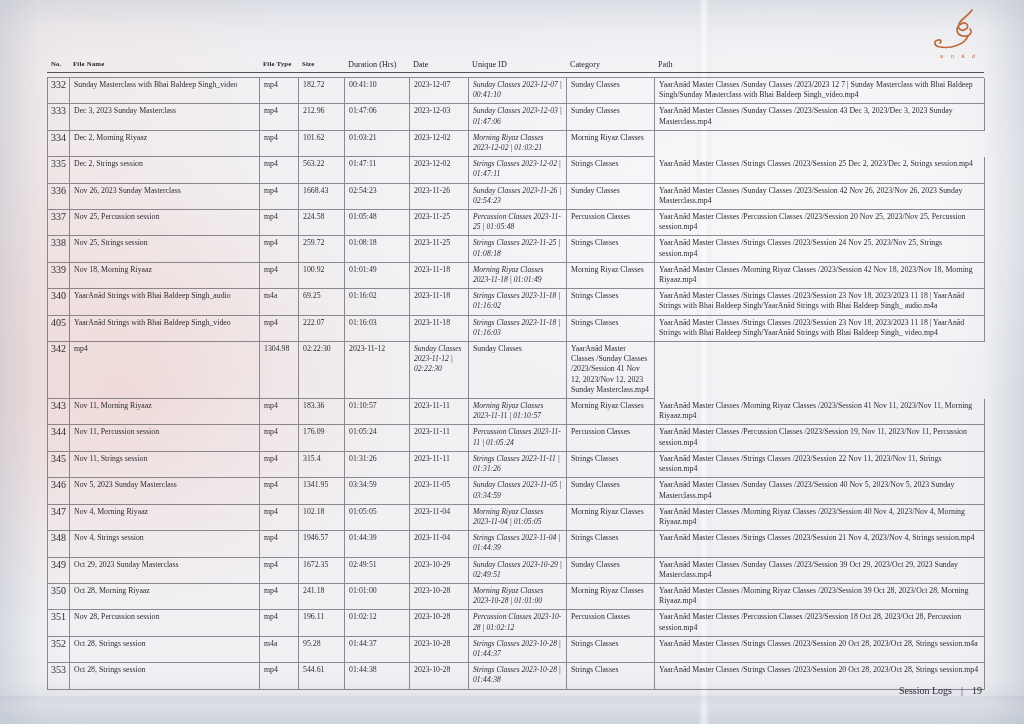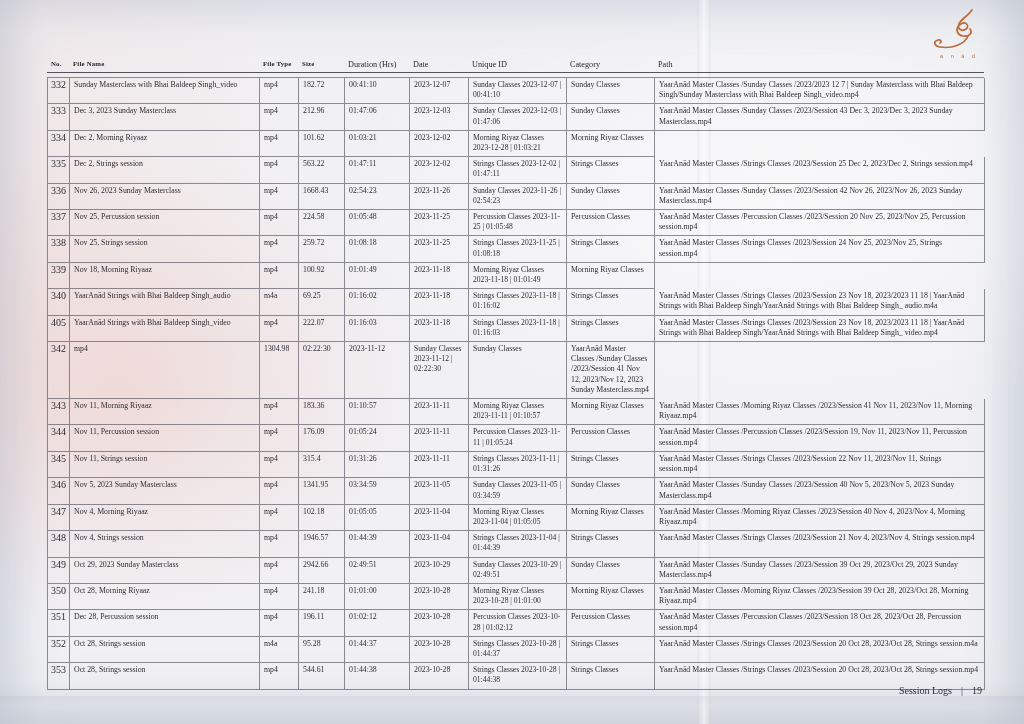--- a/index.html
+++ b/index.html
@@ -52,21 +52,21 @@
   .trow  { min-height:24px; }
   .cell {
     border-right:1px solid rgba(70,70,82,0.6);
     border-bottom:1px solid rgba(70,70,82,0.6);
     font-size:7.8px; line-height:10.2px;
     padding:2px 3px 3px 4px;
     word-wrap:break-word; overflow-wrap:break-word;
     color:#2c2c34;
   }
   .cell.c0 { font-size:10px; padding-left:3px; }
-  .cell.c6 { font-size:7.6px; }
+  .cell.c6 { font-size:7.6px;font-style:italic; }
 
   
   .footer {
     position:absolute; right:42px; bottom:28px;
     font-size:10px; color:#2e2e3a;
   }
   .footer .sep { margin:0 9px; color:#3a3a46; }
 </style>
 </head>
 <body>
@@ -118,21 +118,21 @@
           <div class="cell c7">Sunday Classes</div>
           <div class="cell c8">YaarAnād Master Classes /Sunday Classes /2023/Session 43 Dec 3, 2023/Dec 3, 2023 Sunday Masterclass.mp4</div>
         </div>
         <div class="trow grid-cols">
           <div class="cell c0">334</div>
           <div class="cell c1">Dec 2, Morning Riyaaz</div>
           <div class="cell c2">mp4</div>
           <div class="cell c3">101.62</div>
           <div class="cell c4">01:03:21</div>
           <div class="cell c5">2023-12-02</div>
-          <div class="cell c6">Morning Riyaz Classes 2023-12-28 | 01:03:21</div>
+          <div class="cell c6">Morning Riyaz Classes 2023-12-02 | 01:03:21</div>
           <div class="cell c7">Morning Riyaz Classes</div>
         </div>
         <div class="trow grid-cols">
           <div class="cell c0">335</div>
           <div class="cell c1">Dec 2, Strings session</div>
           <div class="cell c2">mp4</div>
           <div class="cell c3">563.22</div>
           <div class="cell c4">01:47:11</div>
           <div class="cell c5">2023-12-02</div>
           <div class="cell c6">Strings Classes 2023-12-02 | 01:47:11</div>
@@ -174,20 +174,21 @@
         </div>
         <div class="trow grid-cols">
           <div class="cell c0">339</div>
           <div class="cell c1">Nov 18, Morning Riyaaz</div>
           <div class="cell c2">mp4</div>
           <div class="cell c3">100.92</div>
           <div class="cell c4">01:01:49</div>
           <div class="cell c5">2023-11-18</div>
           <div class="cell c6">Morning Riyaz Classes 2023-11-18 | 01:01:49</div>
           <div class="cell c7">Morning Riyaz Classes</div>
+          <div class="cell c8">YaarAnād Master Classes /Morning Riyaz Classes /2023/Session 42 Nov 18, 2023/Nov 18, Morning Riyaaz.mp4</div>
         </div>
         <div class="trow grid-cols">
           <div class="cell c0">340</div>
           <div class="cell c1">YaarAnād Strings with Bhai Baldeep Singh_audio</div>
           <div class="cell c2">m4a</div>
           <div class="cell c3">69.25</div>
           <div class="cell c4">01:16:02</div>
           <div class="cell c5">2023-11-18</div>
           <div class="cell c6">Strings Classes 2023-11-18 | 01:16:02</div>
           <div class="cell c7">Strings Classes</div>
@@ -277,41 +278,41 @@
           <div class="cell c4">01:44:39</div>
           <div class="cell c5">2023-11-04</div>
           <div class="cell c6">Strings Classes 2023-11-04 | 01:44:39</div>
           <div class="cell c7">Strings Classes</div>
           <div class="cell c8">YaarAnād Master Classes /Strings Classes /2023/Session 21 Nov 4, 2023/Nov 4, Strings session.mp4</div>
         </div>
         <div class="trow grid-cols">
           <div class="cell c0">349</div>
           <div class="cell c1">Oct 29, 2023 Sunday Masterclass</div>
           <div class="cell c2">mp4</div>
-          <div class="cell c3">2942.66</div>
+          <div class="cell c3">1672.35</div>
           <div class="cell c4">02:49:51</div>
           <div class="cell c5">2023-10-29</div>
           <div class="cell c6">Sunday Classes 2023-10-29 | 02:49:51</div>
           <div class="cell c7">Sunday Classes</div>
           <div class="cell c8">YaarAnād Master Classes /Sunday Classes /2023/Session 39 Oct 29, 2023/Oct 29, 2023 Sunday Masterclass.mp4</div>
         </div>
         <div class="trow grid-cols">
           <div class="cell c0">350</div>
           <div class="cell c1">Oct 28, Morning Riyaaz</div>
           <div class="cell c2">mp4</div>
           <div class="cell c3">241.18</div>
           <div class="cell c4">01:01:00</div>
           <div class="cell c5">2023-10-28</div>
           <div class="cell c6">Morning Riyaz Classes 2023-10-28 | 01:01:00</div>
           <div class="cell c7">Morning Riyaz Classes</div>
           <div class="cell c8">YaarAnād Master Classes /Morning Riyaz Classes /2023/Session 39 Oct 28, 2023/Oct 28, Morning Riyaaz.mp4</div>
         </div>
         <div class="trow grid-cols">
           <div class="cell c0">351</div>
-          <div class="cell c1">Dec 28, Percussion session</div>
+          <div class="cell c1">Nov 28, Percussion session</div>
           <div class="cell c2">mp4</div>
           <div class="cell c3">196.11</div>
           <div class="cell c4">01:02:12</div>
           <div class="cell c5">2023-10-28</div>
           <div class="cell c6">Percussion Classes 2023-10-28 | 01:02:12</div>
           <div class="cell c7">Percussion Classes</div>
           <div class="cell c8">YaarAnād Master Classes /Percussion Classes /2023/Session 18 Oct 28, 2023/Oct 28, Percussion session.mp4</div>
         </div>
         <div class="trow grid-cols">
           <div class="cell c0">352</div>

